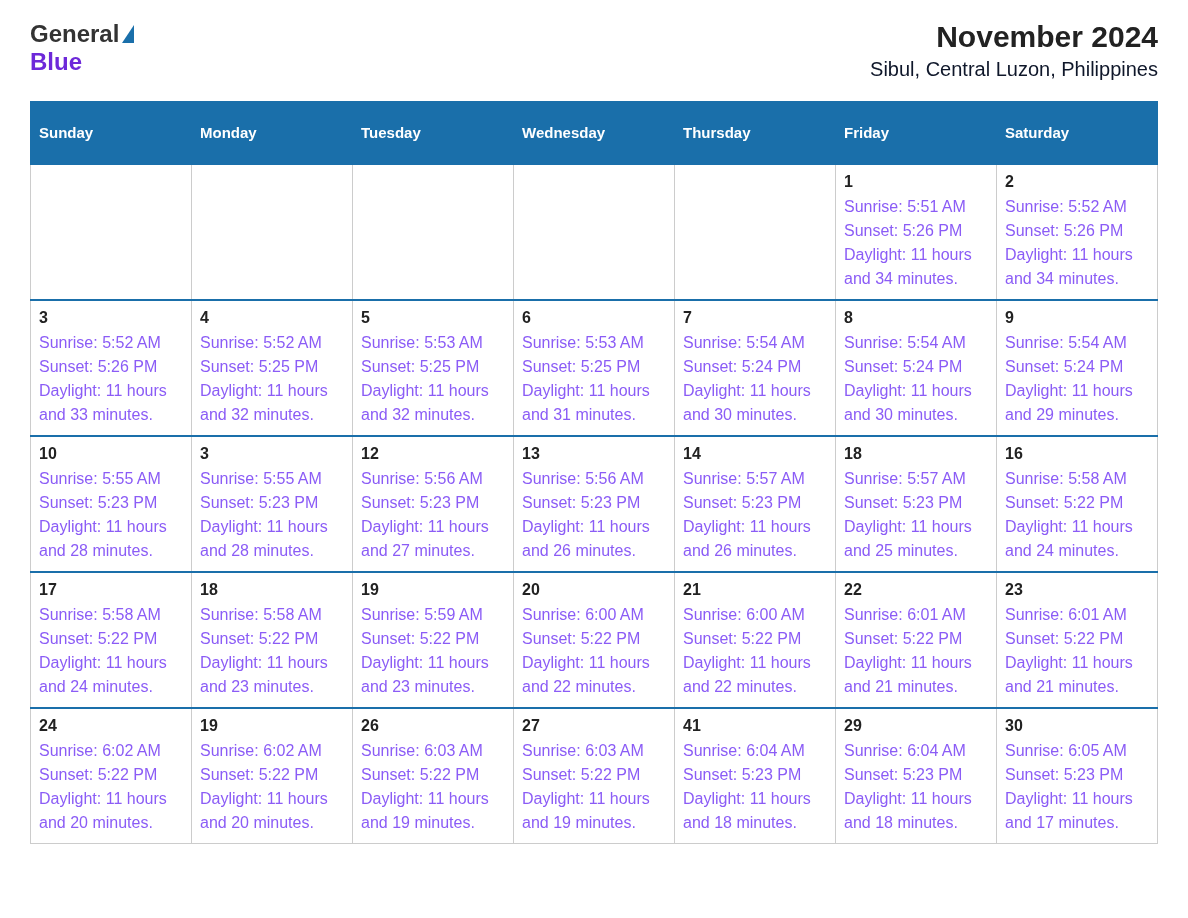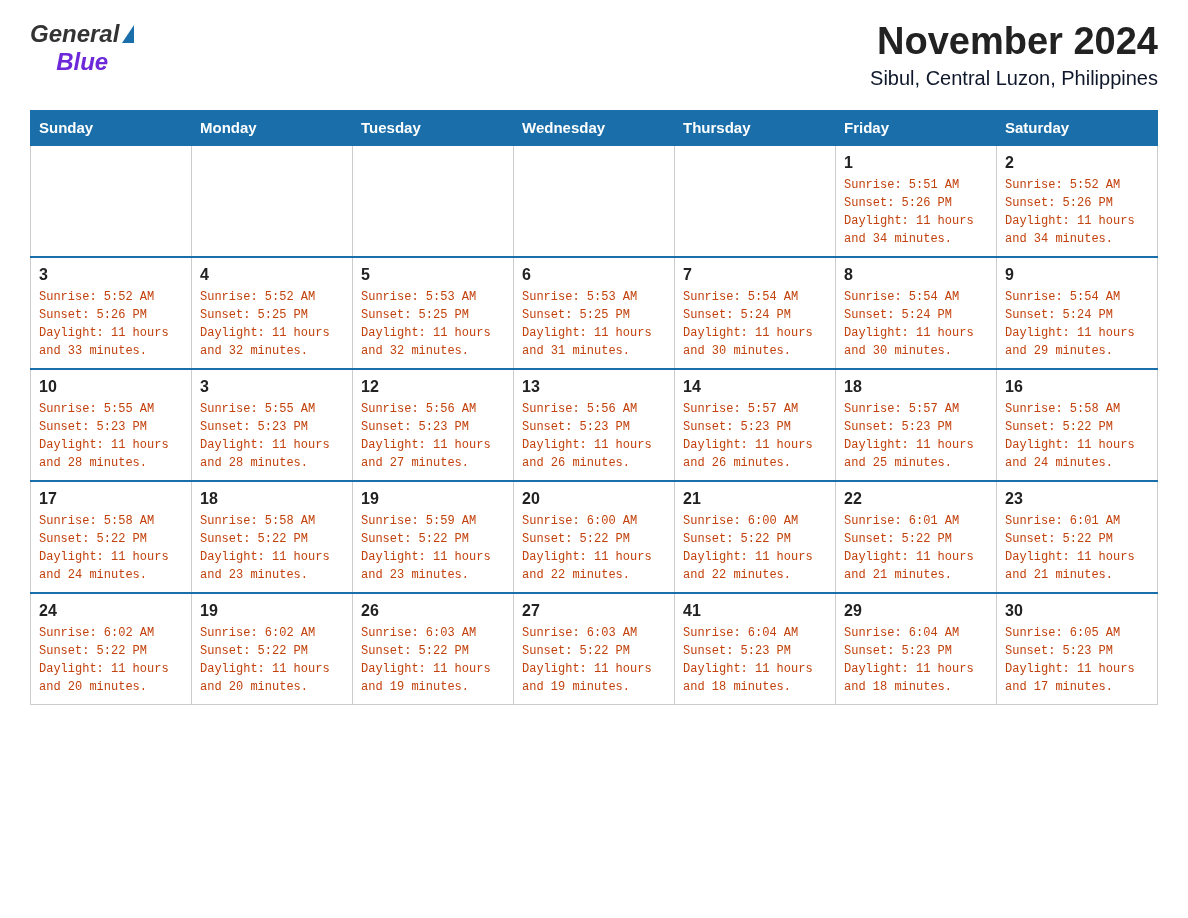--- a/index.html
+++ b/index.html
@@ -11,47 +11,46 @@
     }
     .header {
       display: flex;
       justify-content: space-between;
       align-items: flex-start;
       margin-bottom: 20px;
     }
     .logo {
       display: flex;
       flex-direction: column;
-      align-items: center;
-      font-style: italic;
+      align-items: flex-start;
     }
     .title-block {
       text-align: right;
     }
     .title-block h1 {
-      font-size: 38px;
+      font-size: 30px;
       font-weight: bold;
       color: #222;
     }
     .title-block h2 {
       font-size: 20px;
       font-weight: normal;
       color: #0f172a;
       margin-top: 4px;
     }
     .calendar {
       width: 100%;
       border-collapse: collapse;
     }
     .calendar thead th {
       background-color: #1a6faa;
       color: #fff;
       font-size: 15px;
       font-weight: bold;
-      padding: 8px 8px;
+      padding: 22px 8px;
       text-align: left;
       border: 1px solid #1a6faa;
     }
     .calendar tbody td {
       vertical-align: top;
       padding: 8px;
       border: 1px solid #ccc;
       border-top: 2px solid #1a6faa;
       font-size: 12.5px;
       color: #333;
@@ -59,24 +58,23 @@
       width: 14.28%;
     }
     .day-number {
       font-size: 16px;
       font-weight: bold;
       color: #222;
       display: block;
       margin-bottom: 4px;
     }
     .day-info {
-      font-size: 12px;
-      color: #c2410c;
+      font-size: 16px;
+      color: #8b5cf6;
       line-height: 1.5;
-      font-family: Liberation Mono, monospace;
     }
     .logo-text-row {
       display: flex;
       align-items: center;
     }
     .logo-triangle {
       width: 0;
       height: 0;
       border-left: 12px solid transparent;
       border-bottom: 18px solid #1a6faa;

